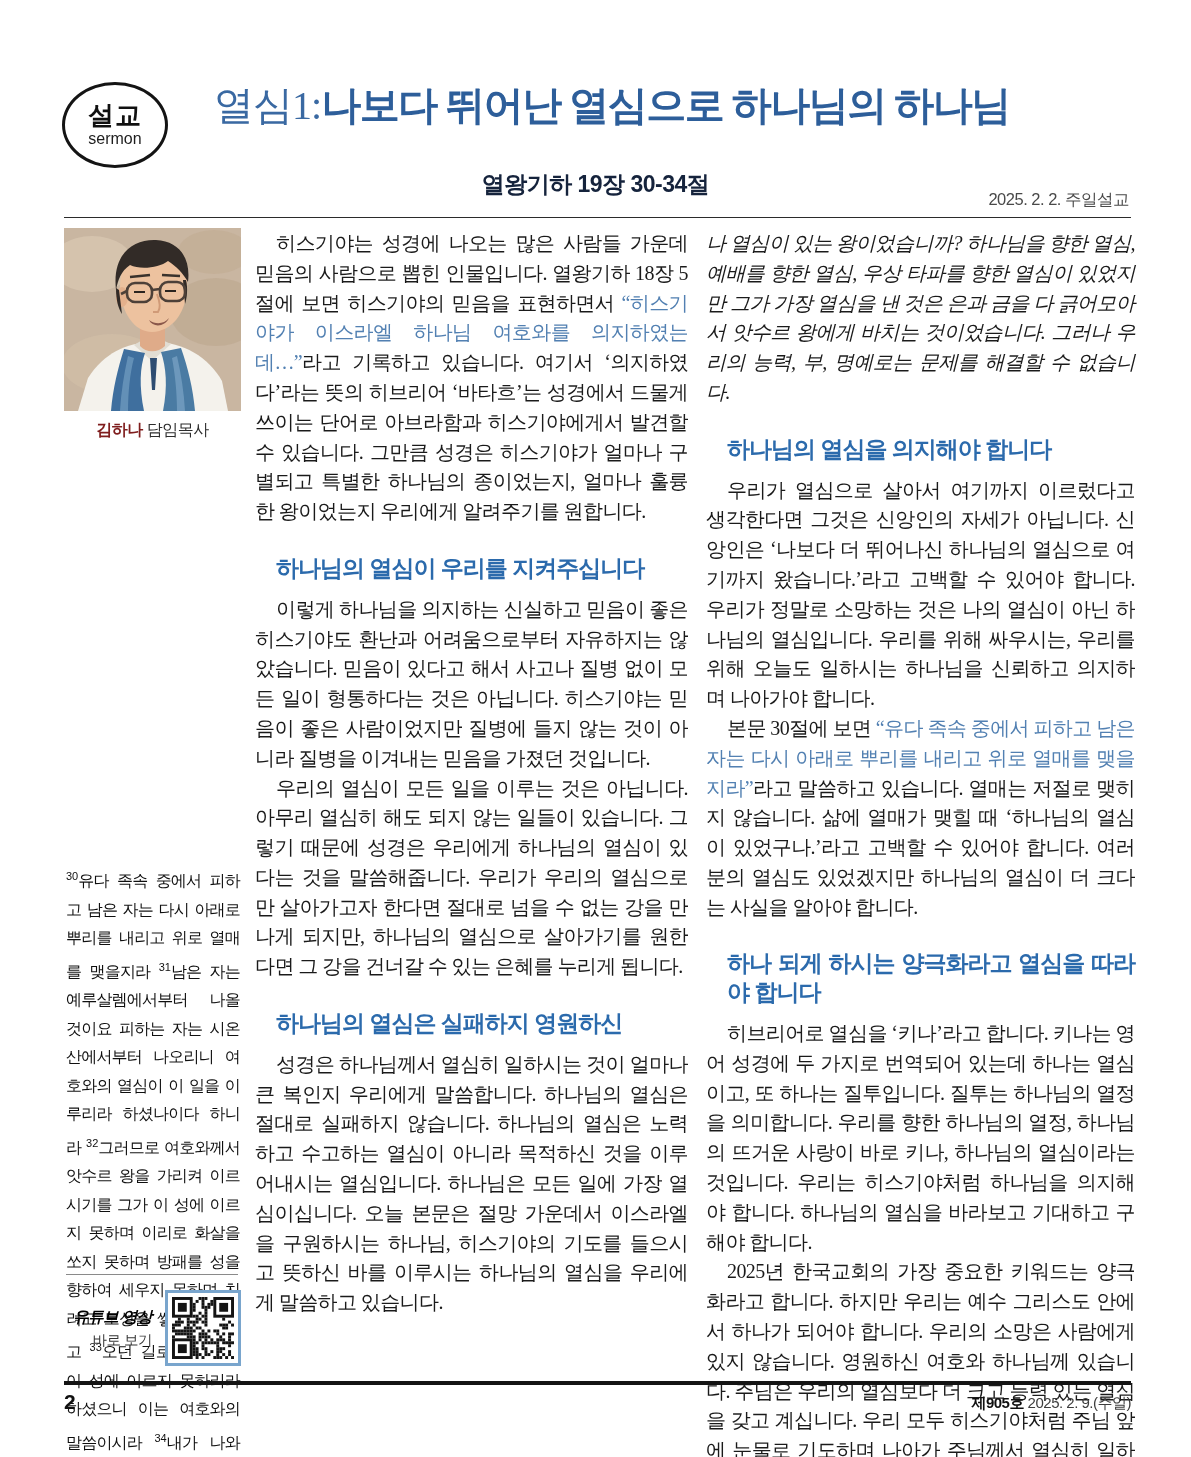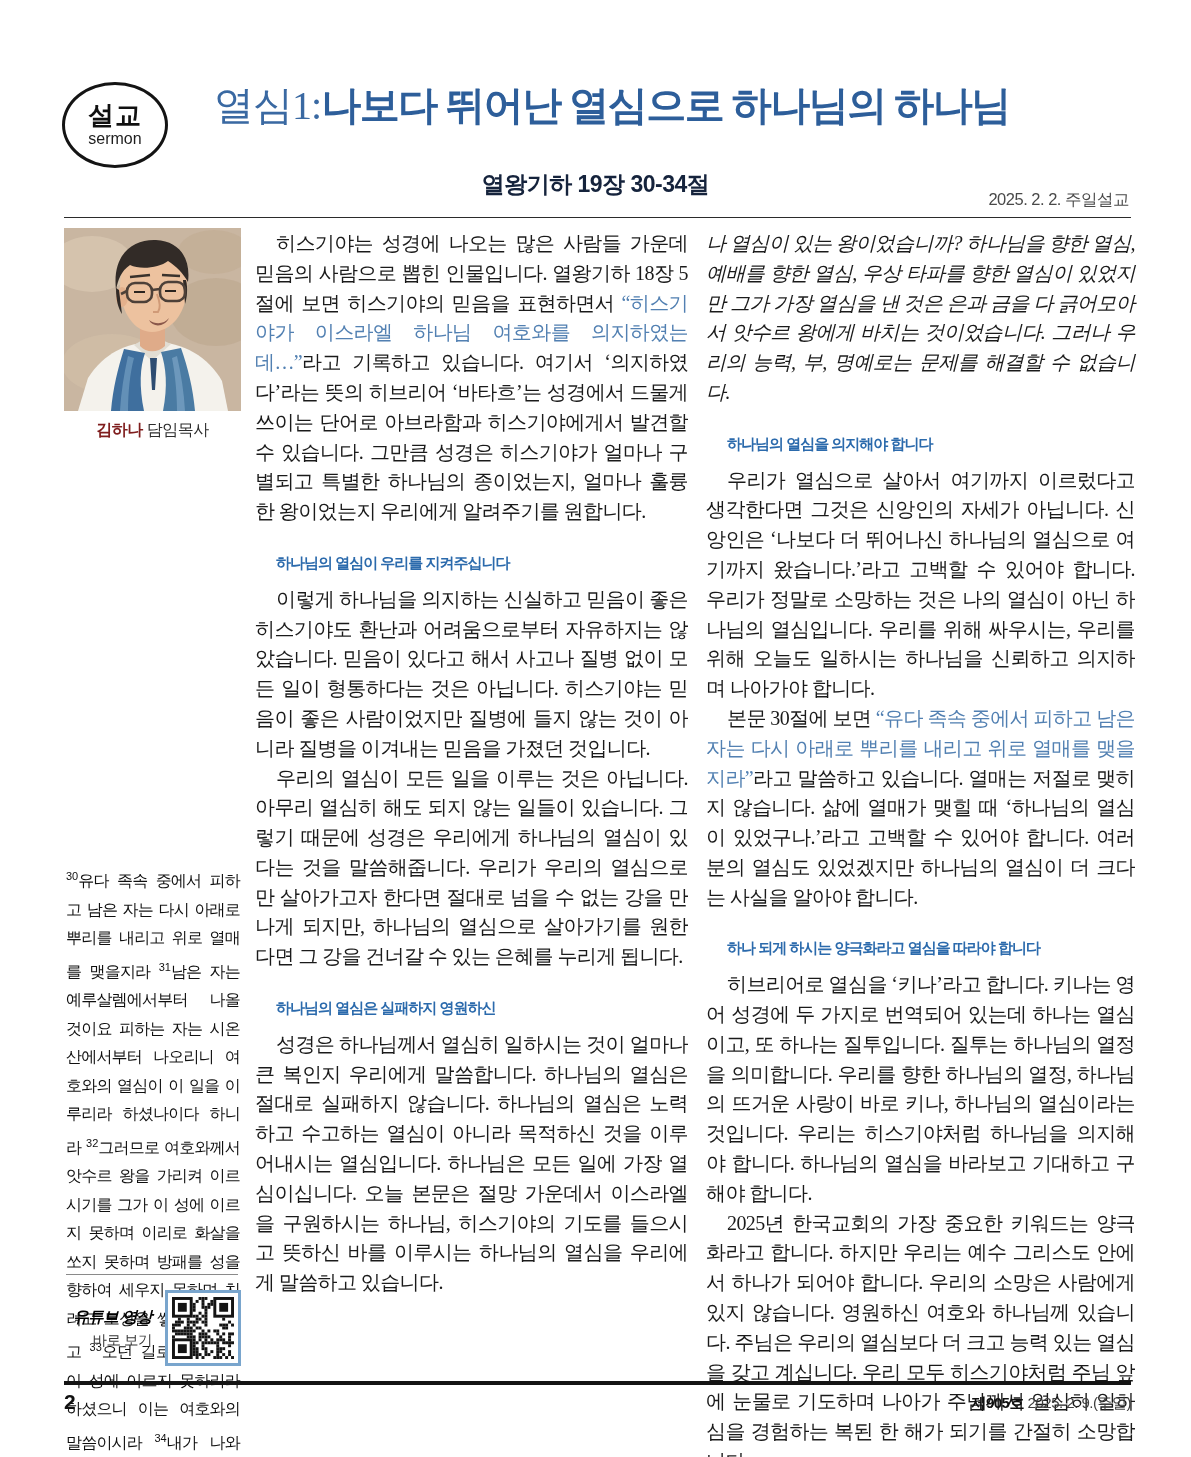--- a/index.html
+++ b/index.html
@@ -69,21 +69,21 @@
     position:absolute; top:229px;
     font-size:20px; line-height:29.8px; text-align:justify; word-break:break-all;
     color:#1a1a1a; letter-spacing:-0.6px;
   }
   .col1{left:255px; width:433px;}
   .col2{left:706px; width:429px;}
   .col p{margin:0; text-indent:21px;}
   .col p.cont{text-indent:0;font-style:italic;}
   .sec{
     font-family:"Liberation Sans","DejaVu Sans",sans-serif;
-    font-size:15px; font-weight:700; color:#2b6aac;
+    font-size:23px; font-weight:700; color:#2b6aac;
     margin:27px 0 12px 0; padding-left:21px; line-height:1.25; letter-spacing:-1px;
   }
   .q{color:#5280b2;}
 
   
   .footer-rule{position:absolute; left:64px; right:60px; top:1381px; border-top:4px solid #141414;}
   .footer-page{
     position:absolute; left:64px; top:1390px;
     font-family:"Liberation Sans","DejaVu Sans",sans-serif;
     font-weight:700; font-size:21px; color:#101010;

